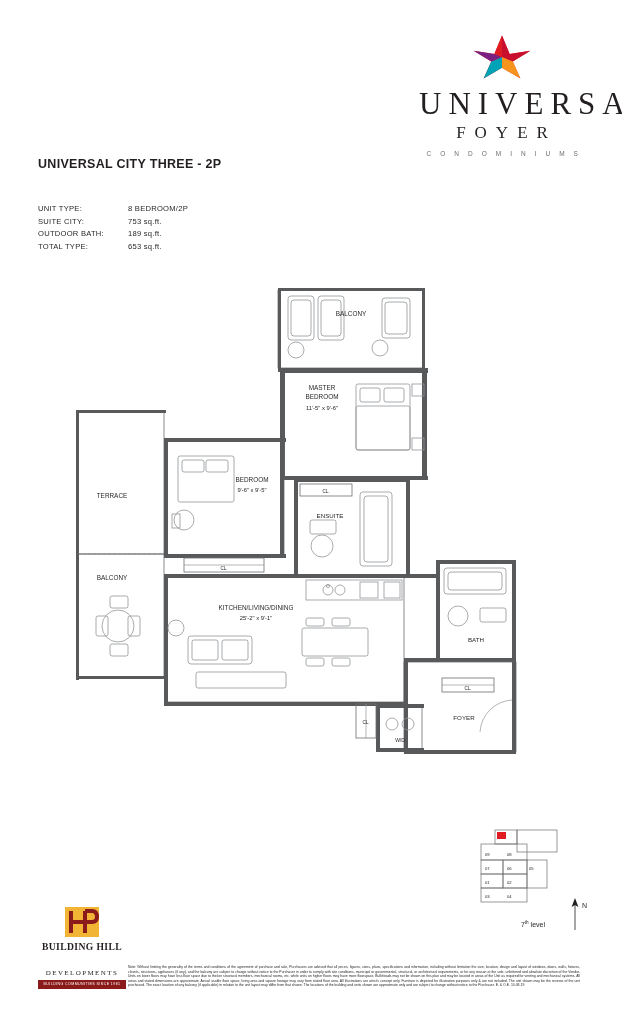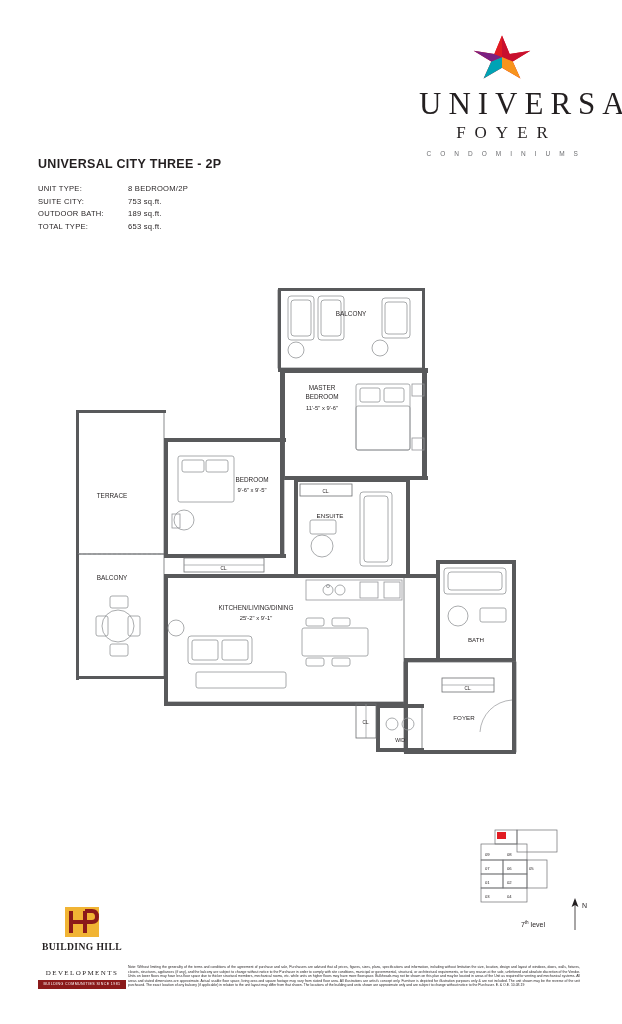--- a/index.html
+++ b/index.html
@@ -61,21 +61,21 @@
     color: #231f20;
   }
   .specs {
     position: absolute;
     left: 38px; top: 183px;
     font-size: 7.6px;
     letter-spacing: 0.25px;
     line-height: 12.6px;
     color: #231f20;
   }
-  .specs table { border-collapse: collapse; }
+  .specs table { border-collapse: collapse; margin-top: 20px; }
   .specs td { padding: 0; vertical-align: top; white-space: nowrap; }
   .specs td.k { width: 90px; }
 
   
   .plan {
     position: absolute;
     left: 60px; top: 280px;
     width: 500px; height: 520px;
   }
   .plan svg { display: block; }

